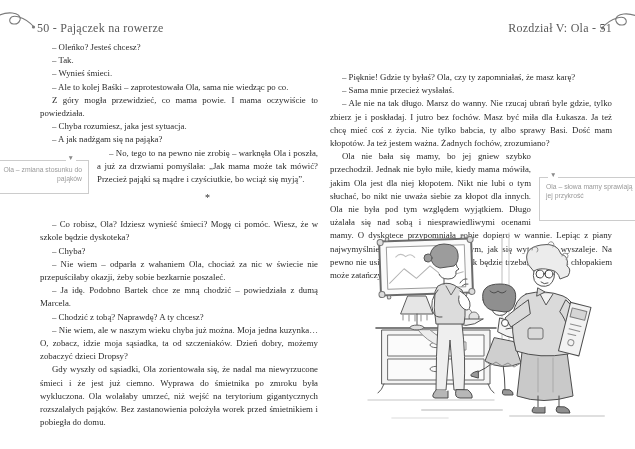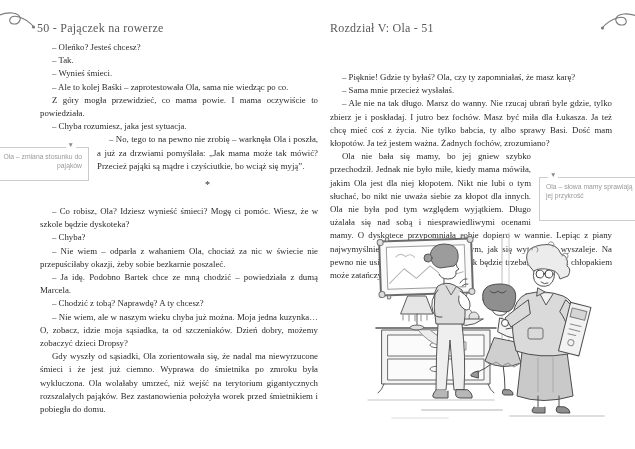--- a/index.html
+++ b/index.html
@@ -3,21 +3,21 @@
 <meta charset="utf-8">
 <style>
   html,body{margin:0;padding:0;}
   body{
     width:635px;height:449px;position:relative;overflow:hidden;
     background:#ffffff;color:#2b2b2b;
     font-family:"Liberation Serif", serif;
   }
   .running-head{position:absolute;top:21px;font-size:12px;letter-spacing:.25px;color:#5a5a5a;white-space:nowrap;}
   .head-left{left:37px;}
-  .head-right{left:330px;width:282px;text-align:left;}
+  .head-right{left:330px;width:282px;text-align:right;}
   .swirl{position:absolute;}
   .swirl-left{left:-4px;top:10px;}
   .swirl-right{right:-5px;top:11px;}
   .body-text{position:absolute;text-align:justify;font-size:8.8px;line-height:13.2px;}
   .body-left{left:40px;top:41px;width:278px;}
   .body-right{left:330px;top:44px;width:282px;margin-top:27px;}
   p.para{margin:0;text-indent:12px;}
   p.no-indent{text-indent:0;}
   .separator{text-align:center;text-indent:0;font-size:10px;line-height:10px;margin:7px 0 15px 0;color:#2b2b2b;}
   .note{
@@ -50,20 +50,21 @@
 
   <div class="running-head head-left">50 - Pajączek na rowerze</div>
 
   <div class="body-text body-left">
     <p class="para">– Oleńko? Jesteś chcesz?</p>
     <p class="para">– Tak.</p>
     <p class="para">– Wynieś śmieci.</p>
     <p class="para">– Ale to kolej Baśki – zaprotestowała Ola, sama nie wiedząc po co.</p>
     <p class="para">Z góry mogła przewidzieć, co mama powie. I mama oczywiście to powiedziała.</p>
     <p class="para">– Chyba rozumiesz, jaka jest sytuacja.</p>
+    <p class="para">– A jak nadżgam się na pająka?</p>
     <p class="para">
       <span class="note note-left">
         <span class="note-marker">▼</span>
         <span>Ola – zmiana stosunku do pająków</span>
       </span><span>– No, tego to na pewno nie zrobię – warknęła Ola i poszła, a już za drzwiami pomyślała: „Jak mama może tak mówić? Przecież pająki są mądre i czyściutkie, bo wciąż się myją”.</span>
     </p>
     <div class="separator">*</div>
     <p class="para">– Co robisz, Ola? Idziesz wynieść śmieci? Mogę ci pomóc. Wiesz, że w szkole będzie dyskoteka?</p>
     <p class="para">– Chyba?</p>
     <p class="para">– Nie wiem – odparła z wahaniem Ola, chociaż za nic w świecie nie przepuściłaby okazji, żeby sobie bezkarnie poszaleć.</p>

